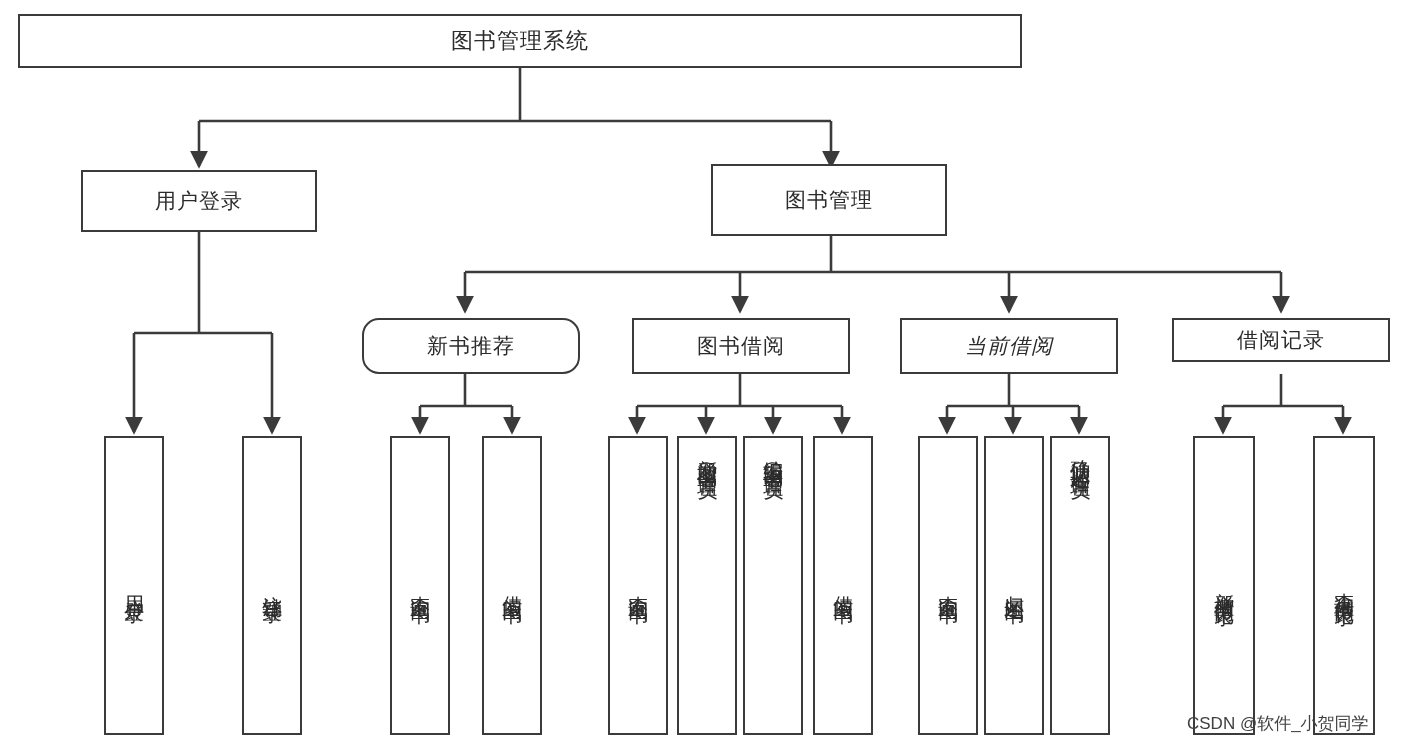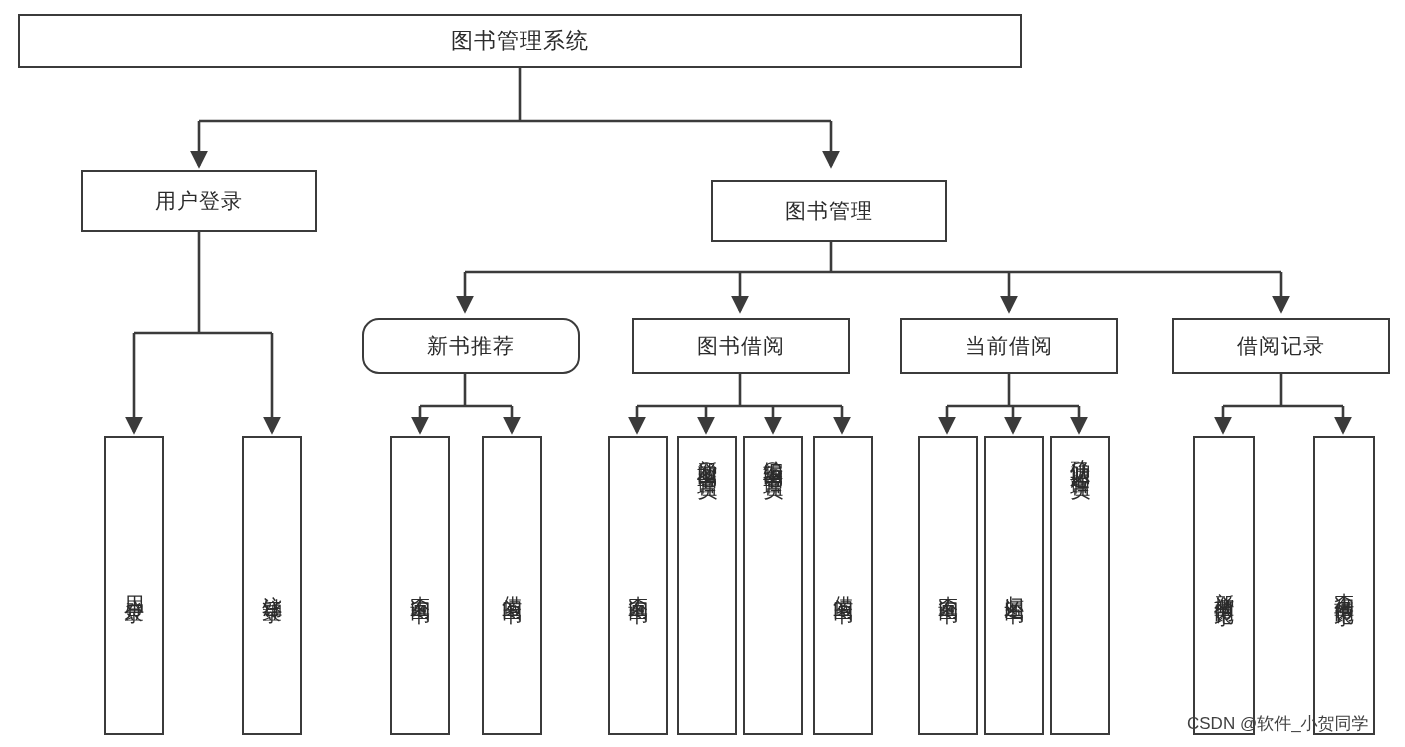--- a/index.html
+++ b/index.html
@@ -118,26 +118,26 @@
       <path d="M 1281 374 L 1281 406"></path>
       <path d="M 1223 406 L 1343 406"></path>
       <path d="M 1223 406 L 1223 432" marker-end="url(#arrow)"></path>
       <path d="M 1343 406 L 1343 432" marker-end="url(#arrow)"></path>
     </g>
   </svg>
 
   <div class="node root" style="left:18px; top:14px; width:1004px; height:54px;">图书管理系统</div>
 
   <div class="node h" style="left:81px; top:170px; width:236px; height:62px;">用户登录</div>
-  <div class="node h" style="left:711px; top:180px; width:236px; height:62px;">图书管理</div>
+  <div class="node h" style="left:711px; top:164px; width:236px; height:72px;">图书管理</div>
 
   <div class="node h" style="left:362px; top:318px; width:218px; height:56px;border-radius:17px;">新书推荐</div>
   <div class="node h" style="left:632px; top:318px; width:218px; height:56px;">图书借阅</div>
-  <div class="node h" style="left:900px; top:318px; width:218px; height:56px;">当前借阅</div>
-  <div class="node h" style="left:1172px; top:318px; width:218px; height:56px;">借阅记录</div>
+  <div class="node h" style="left:900px; top:318px; width:218px; height:56px;font-style:italic;">当前借阅</div>
+  <div class="node h" style="left:1172px; top:318px; width:218px; height:44px;">借阅记录</div>
 
   <div class="node v tall" style="left:104px; top:436px; width:60px; height:299px;">用户登录</div>
   <div class="node v tall" style="left:242px; top:436px; width:60px; height:299px;">注销登录</div>
 
   <div class="node v tall" style="left:390px; top:436px; width:60px; height:299px;">查询图书</div>
   <div class="node v tall" style="left:482px; top:436px; width:60px; height:299px;">借阅图书</div>
 
   <div class="node v tall" style="left:608px; top:436px; width:60px; height:299px;">查询图书</div>
   <div class="node v" style="left:677px; top:436px; width:60px; height:299px;">新增图书（管理员）</div>
   <div class="node v" style="left:743px; top:436px; width:60px; height:299px;">编辑图书（管理员）</div>

